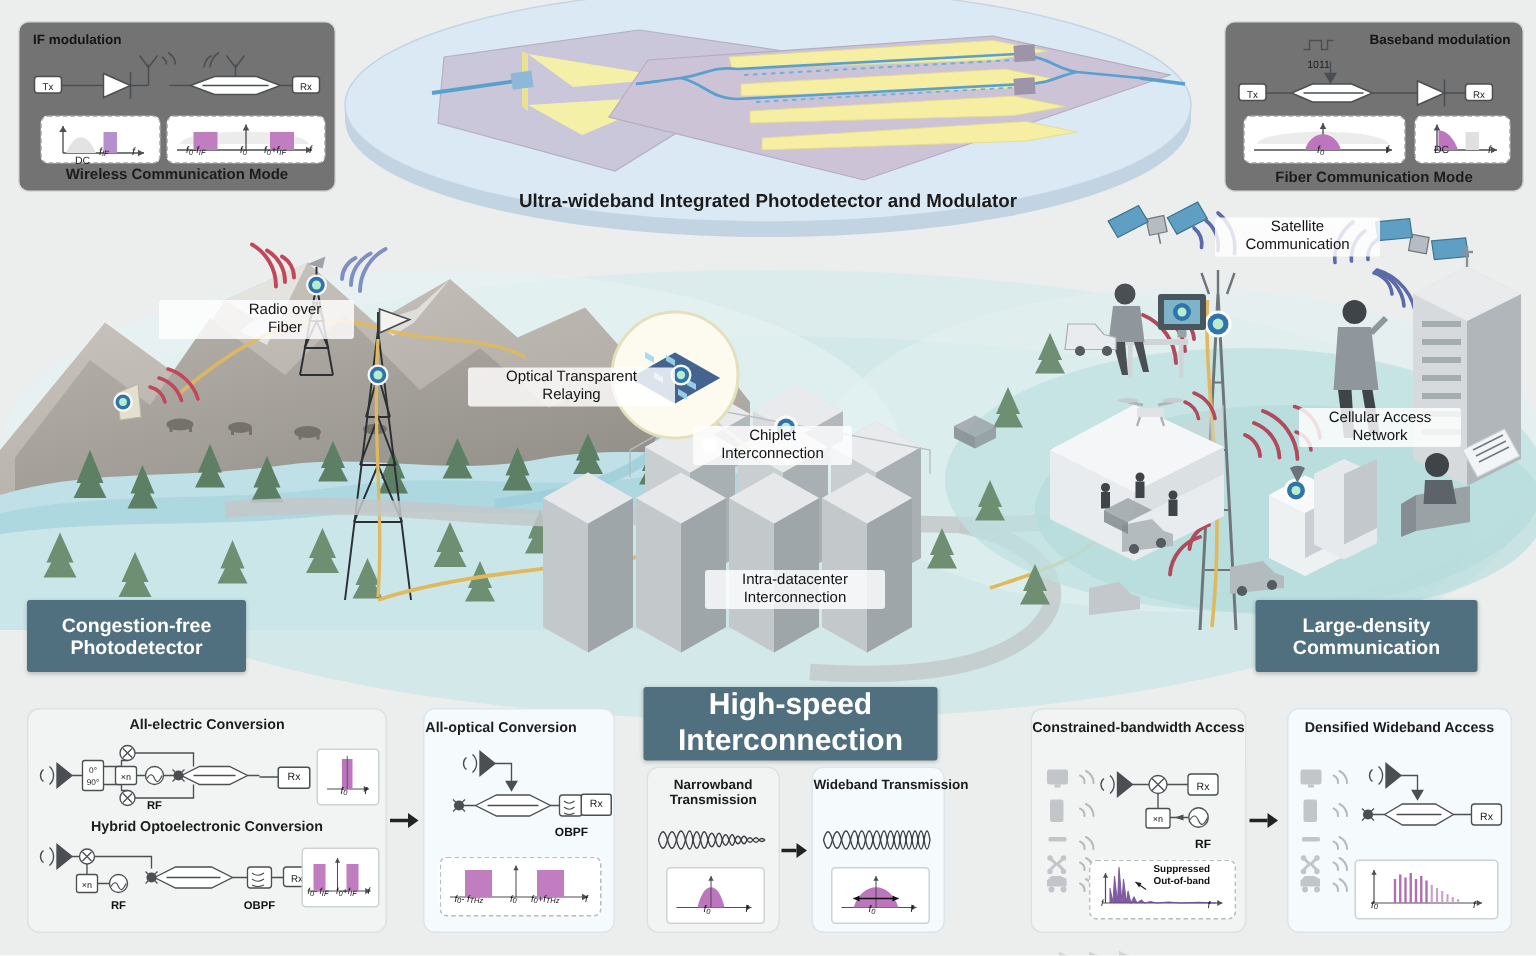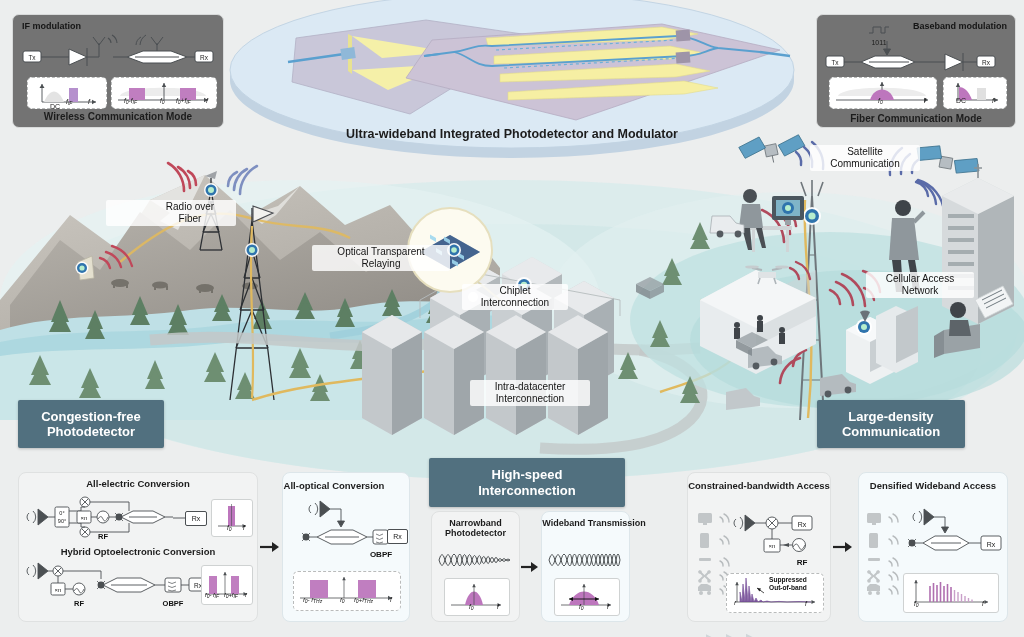--- a/index.html
+++ b/index.html
@@ -656,23 +656,23 @@
 Interconnection</div>
   <div class="abs lbl" style="left:470px;top:380px;width:110px;font-size:10px;">Intra-datacenter
 Interconnection</div>
   <div class="abs lbl" style="left:810px;top:145px;width:100px;font-size:10px;">Satellite
 Communication</div>
   <div class="abs lbl" style="left:866px;top:272px;width:98px;font-size:10px;">Cellular Access
 Network</div>
 
   <div class="abs banner" style="left:18px;top:400px;width:146px;height:48px;font-size:13px;">Congestion-free
 Photodetector</div>
-  <div class="abs banner" style="left:429px;top:458px;width:196px;height:49px;font-size:13px;">High-speed
+  <div class="abs banner" style="left:429px;top:458px;width:196px;height:49px;font-size:20px;">High-speed
 Interconnection</div>
-  <div class="abs banner" style="left:817px;top:400px;width:148px;height:48px;font-size:13px;">Large-density
+  <div class="abs banner" style="left:837px;top:400px;width:148px;height:48px;font-size:13px;">Large-density
 Communication</div>
 
   <div class="abs pcard" style="left:18px;top:472px;width:238px;height:148px;">
 
     <div class="abs ttl" style="left:0;top:6px;width:238px;font-size:9.5px;">All-electric Conversion</div>
 
     <svg class="abs" style="left:6px;top:20px;" width="160" height="50" viewBox="0 0 160 50">
       <g stroke="#4b4f52" stroke-width=".9" fill="none">
         <path d="M4 28 a5 5 0 0 1 0 -8"></path>
           <path d="M8 30 a8 8 0 0 0 0 -12"></path>
@@ -810,21 +810,21 @@
       </svg>
       <div class="abs" style="left:9px;top:24px;font-size:6.2px;font-style:italic;color:#111;">f<span class="sub">0</span>- f<span class="sub">THz</span></div>
       <div class="abs" style="left:46px;top:24px;font-size:6.2px;font-style:italic;color:#111;">f<span class="sub">0</span></div>
       <div class="abs" style="left:60px;top:24px;font-size:6.2px;font-style:italic;color:#111;">f<span class="sub">0</span>+f<span class="sub">THz</span></div>
       <div class="abs" style="left:96px;top:24px;font-size:6.5px;font-style:italic;color:#111;">f</div>
     </div>
   </div>
 
   <div class="abs pcard" style="left:431px;top:511px;width:87px;height:109px;">
     <div class="abs ttl" style="left:0;top:6px;width:87px;font-size:9px;">Narrowband
-Photodetector</div>
+Transmission</div>
     <svg class="abs" style="left:5px;top:34px;" width="78" height="28" viewBox="0 0 78 28">
       <path d="M2 14 q3 -11 6 0 t6 0 q3 -12 6 0 t5 0 q2.5 -11 5 0 t5 0
                q2.5 -9 5 0 t4.5 0 q2.2 -7 4.5 0 t4 0 q2 -5 4 0 t4 0 q2 -3 4 0 t4 0 q2 -2 4 0" stroke="#3b3f42" stroke-width=".9" fill="none"></path>
       <path d="M2 14 q3 11 6 0 t6 0 q3 12 6 0 t5 0 q2.5 11 5 0 t5 0
                q2.5 9 5 0 t4.5 0 q2.2 7 4.5 0 t4 0 q2 5 4 0 t4 0 q2 3 4 0 t4 0 q2 2 4 0" stroke="#3b3f42" stroke-width=".9" fill="none"></path>
     </svg>
     <div class="abs specS" style="left:12px;top:66px;width:64px;height:36px;">
       <svg width="64" height="36" viewBox="0 0 64 36">
         <path d="M6 26 L56 26" stroke="#4b4f52" stroke-width=".8"></path>
         <path d="M56 26 l-3.5 -2 v4 Z" fill="#4b4f52"></path>

